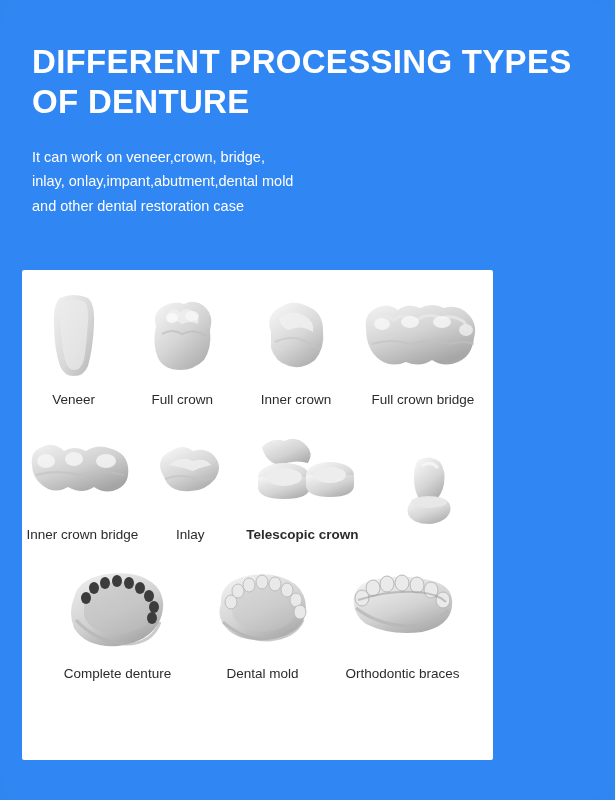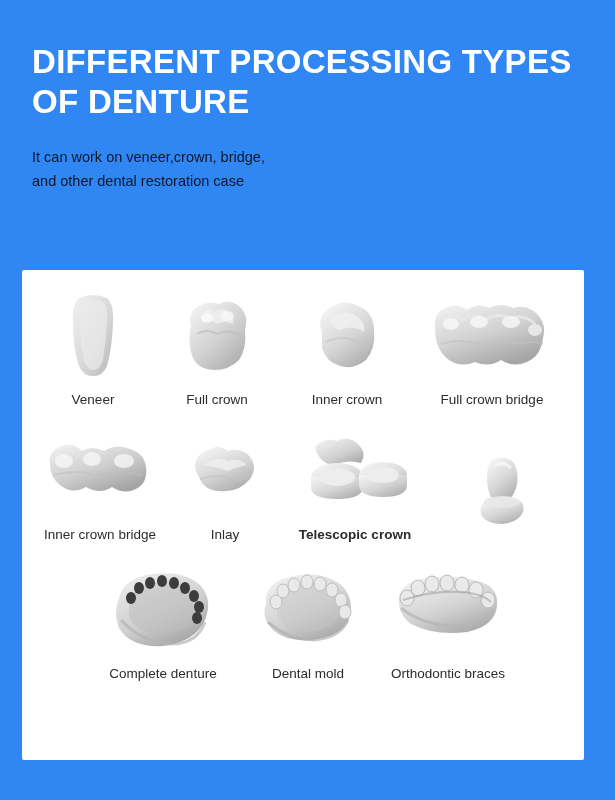--- a/index.html
+++ b/index.html
@@ -27,34 +27,34 @@
   .title {
     color: #ffffff;
     font-size: 33px;
     font-weight: bold;
     line-height: 1.22;
     letter-spacing: 0.3px;
     margin: 0;
     text-transform: uppercase;
   }
   .subtitle {
-    color: #0f172a;
+    color: #ffffff;
     font-size: 14.5px;
     line-height: 1.72;
     margin: 22px 0 0 0;
     font-weight: 400;
   }
   .subtitle div {
     white-space: nowrap;
   }
   .card {
     position: absolute;
     left: 22px;
     top: 270px;
-    width: 562px;
+    width: 471px;
     height: 490px;
     background: #ffffff;
     border-radius: 2px;
   }
   .row {
     display: flex;
     justify-content: center;
     align-items: flex-end;
   }
   .row1 { padding-top: 20px; }
@@ -80,20 +80,21 @@
 </style>
 </head>
 <body>
 
 <div class="page">
 
   <div class="header">
     <h1 class="title">DIFFERENT PROCESSING TYPES OF DENTURE</h1>
     <div class="subtitle">
       <div>It can work on veneer,crown, bridge,</div>
+      <div>inlay, onlay,impant,abutment,dental mold</div>
       <div>and other dental restoration case</div>
     </div>
   </div>
 
   <div class="card">
 
     <div class="row row1">
       <div class="item" style="width:118px;">
         <div class="thumb">
           <svg width="72" height="92" viewBox="0 0 72 92">

